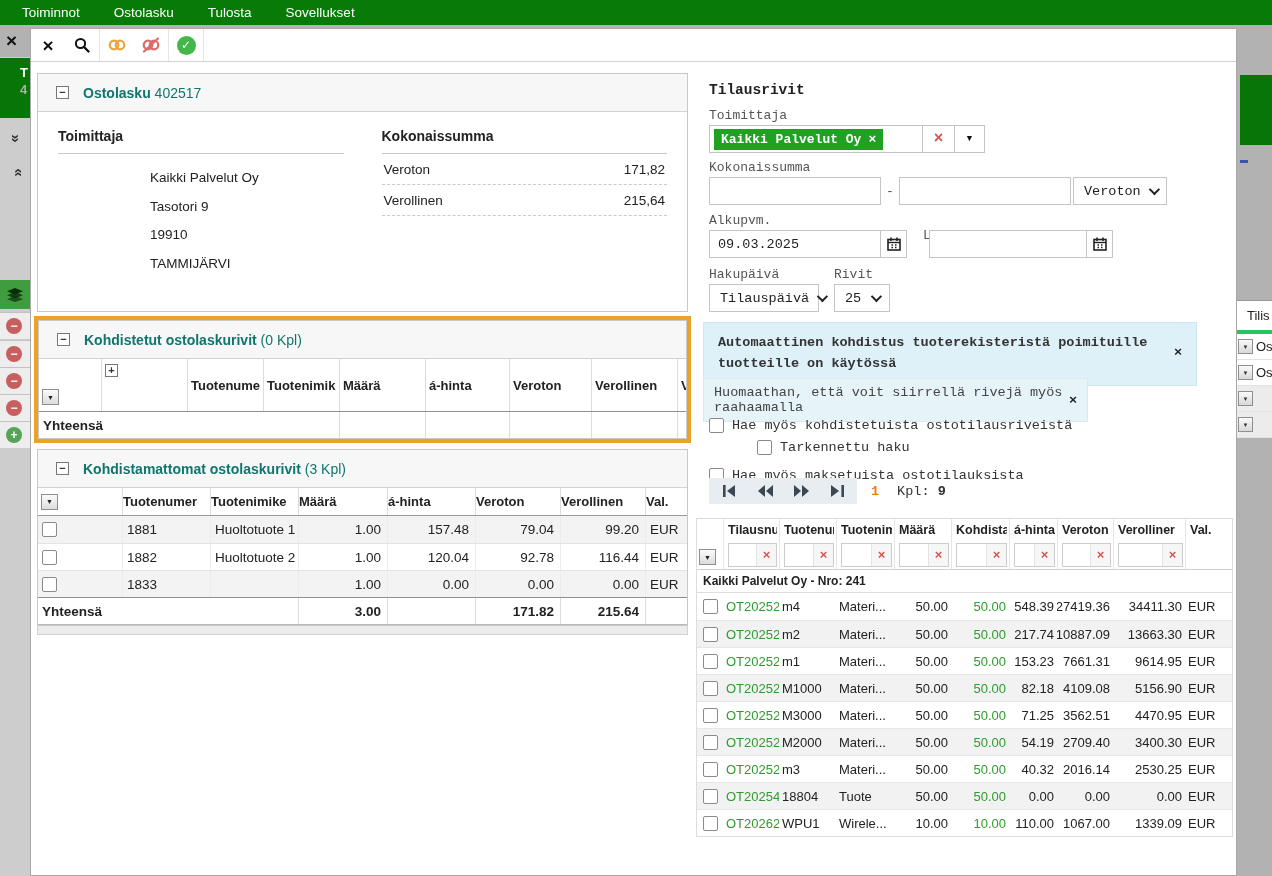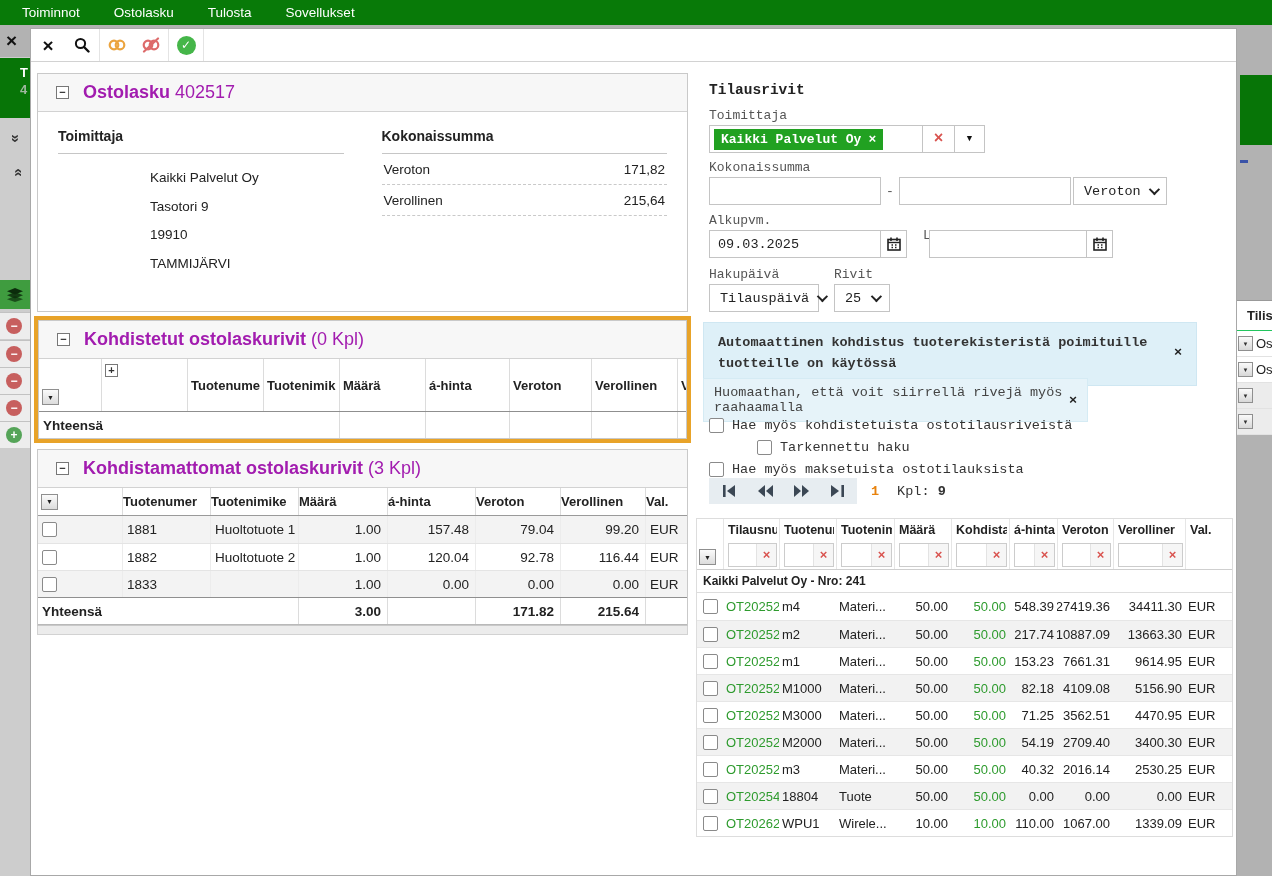--- a/index.html
+++ b/index.html
@@ -24,38 +24,38 @@
   .ls-layers { position:absolute; left:0; top:223px; width:30px; height:29px; background:#3f9c3f; display:flex; align-items:center; justify-content:center; }
   .ls-row { position:absolute; left:0; width:30px; height:27px; background:#ededed; border-top:1px solid #c2c2c2; display:flex; align-items:center; justify-content:flex-start; padding-left:6px; }
   .circ { width:16px; height:16px; border-radius:50%; color:#fff; font-size:12px; font-weight:bold; display:flex; align-items:center; justify-content:center; line-height:14px; }
   .circ.red { background:#c75f5e; }
   .circ.green { background:#55a458; }
 
   .right-strip { position:absolute; left:1237px; top:57px; width:35px; height:819px; background:#b2b2b2; z-index:1; }
   .rs-green { position:absolute; left:3px; top:18px; width:32px; height:70px; background:#077507; }
   .rs-dash { position:absolute; left:3px; top:103px; width:8px; height:3px; background:#3a53a8; }
   .rs-table { position:absolute; left:0; top:243px; width:35px; background:#fff; border-top:1px solid #999; }
-  .rs-head { font-weight:bold; font-size:13px; padding:7px 0 7px 10px; border-bottom:1px solid #22c55e; white-space:nowrap; }
+  .rs-head { font-weight:normal; font-size:13px; padding:7px 0 7px 10px; border-bottom:4px solid #22c55e; white-space:nowrap; }
   .rs-row { height:26px; display:flex; align-items:center; gap:3px; padding-left:1px; border-bottom:1px solid #e2e2e2; font-size:13px; white-space:nowrap; }
   .rs-row.greyed { background:#ececec; }
   .combo-btn { width:15px; height:15px; border:1px solid #8f8f8f; background:linear-gradient(#fafafa,#d8d8d8); font-size:6px; color:#333; display:flex; align-items:center; justify-content:center; flex:none; }
 
   
   .modal { position:absolute; left:30px; top:28px; width:1207px; height:848px; background:#fff; border:1px solid #a8a8a8; z-index:10; }
   .toolbar { height:33px; border-bottom:1px solid #d2d2d2; display:flex; align-items:stretch; }
   .tbtn { width:34px; display:flex; align-items:center; justify-content:center; cursor:pointer; }
   .tgroup { display:flex; border-right:1px solid #e4e4e4; }
   .tb-x { font-size:19px; font-weight:bold; color:#111; line-height:1; }
   .tb-check { width:19px; height:19px; border-radius:50%; background:#45b649; color:#fff; font-size:12px; font-weight:bold; display:flex; align-items:center; justify-content:center; }
 
   
   .panel { position:absolute; border:1px solid #c9c9c9; background:#fff; }
   .phead { height:38px; background:#f7f7f7; border-bottom:1px solid #d2d2d2; display:flex; align-items:center; padding-left:18px; gap:14px; }
   .box-ic { width:13px; height:13px; border:1px solid #777; background:#fff; color:#333; font-size:11px; line-height:11px; text-align:center; font-weight:bold; flex:none; }
-  .ptitle { font-size:18px; color:#a21caf; }
+  .ptitle { font-size:14px; color:#0f766e; }
   .ptitle b { font-weight:bold; }
 
   .inv-body { display:flex; padding:16px 20px 0 20px; gap:38px; }
   .inv-col { flex:1; }
   .inv-h { font-size:14px; font-weight:bold; padding-bottom:9px; border-bottom:1px solid #c6c6c6; }
   .sup-list { list-style:none; margin-top:10px; padding-left:92px; }
   .sup-list li { font-size:13.5px; line-height:28.5px; color:#222; }
   .tot-row { display:flex; justify-content:space-between; padding:8px 2px 7px 2px; border-bottom:1px dashed #c9c9c9; font-size:13.5px; }
 
   
@@ -451,21 +451,21 @@
     <div class="r-abs notice2" style="left:-6px; top:296px; width:385px;">
       <span>Huomaathan, että voit siirrellä rivejä myös raahaamalla</span>
       <span style="font-weight:bold; color:#222; cursor:pointer;">×</span>
     </div>
 
     <div class="r-abs" style="left:0; top:333px;" id="cb-rows">
         <div class="cb-row" style="margin-bottom: 2px;">
           <span class="chk"></span>
           <span>Hae myös kohdistetuista ostotilausriveistä</span>
         </div>
-        <div class="cb-row" style="margin-bottom: 2px; padding-left: 48px;">
+        <div class="cb-row" style="margin-bottom: 8px; padding-left: 48px;">
           <span class="chk"></span>
           <span>Tarkennettu haku</span>
         </div>
         <div class="cb-row" style="margin-bottom: 2px;">
           <span class="chk"></span>
           <span>Hae myös maksetuista ostotilauksista</span>
         </div>
       </div>
 
     <div class="r-abs pager" style="left:0; top:396px;">

